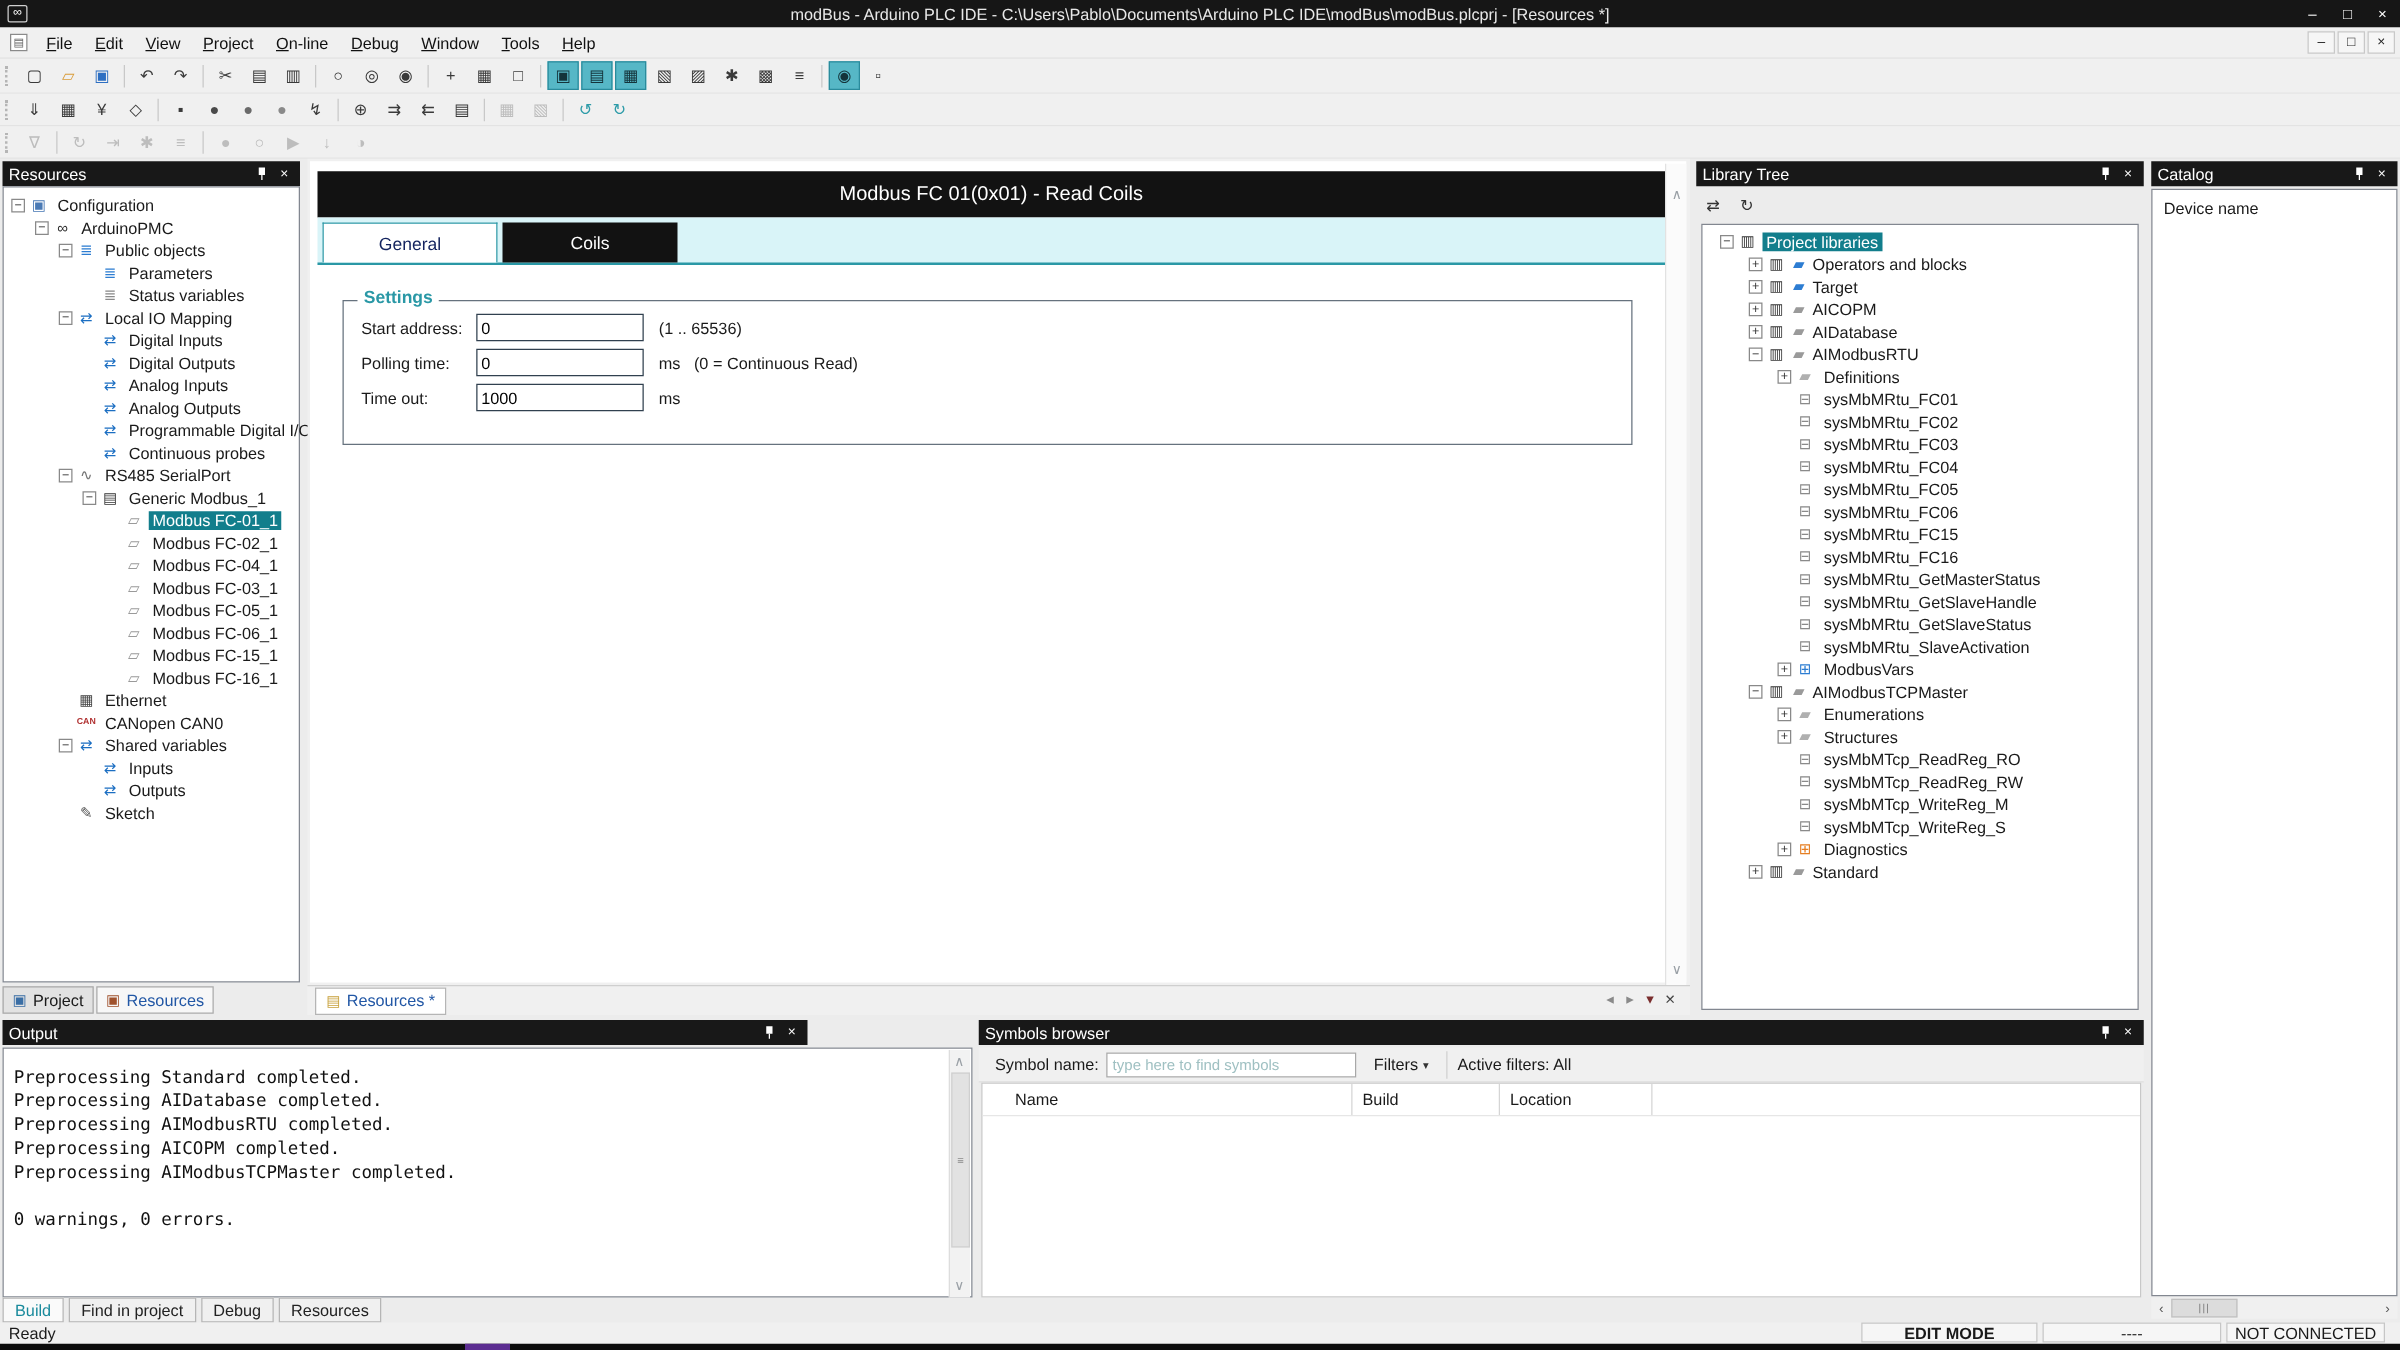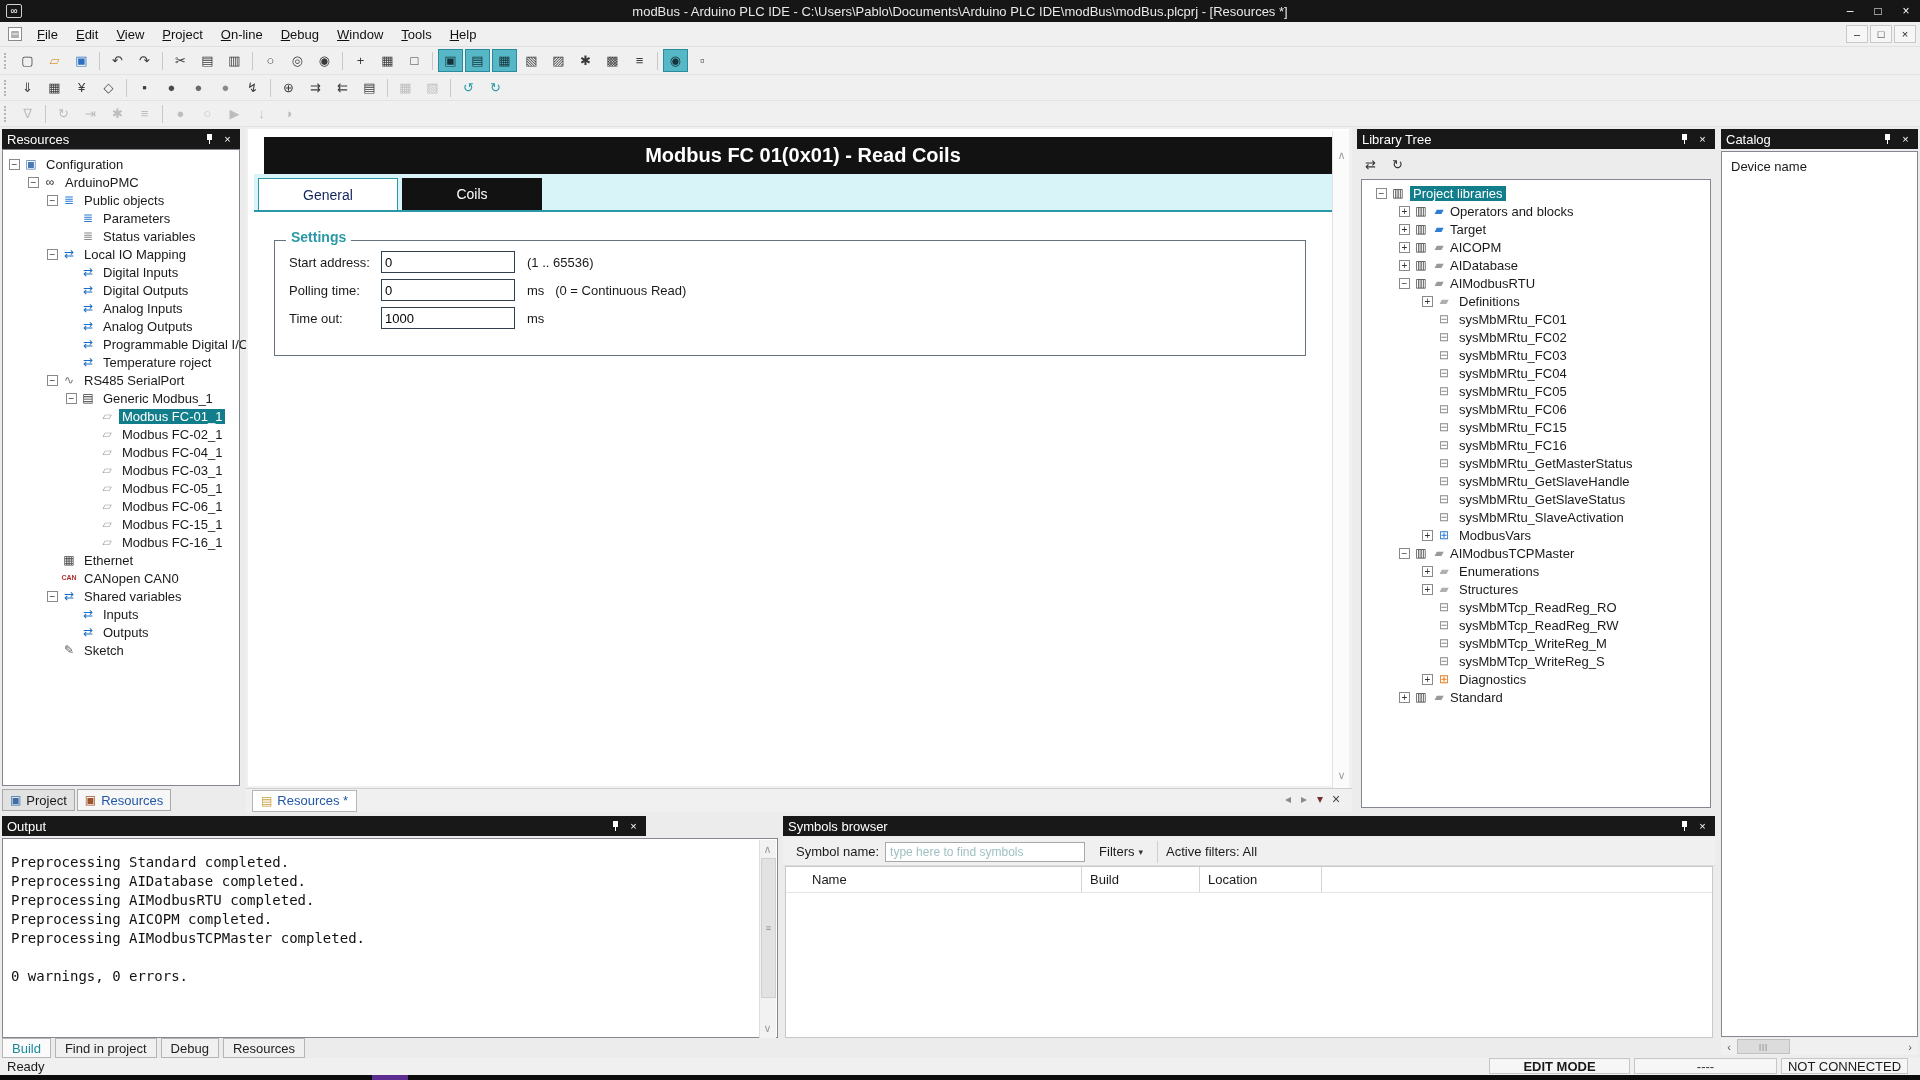--- a/index.html
+++ b/index.html
@@ -49,21 +49,21 @@
   #resources-panel{left:2px;top:129px;width:238px;height:683px}
   #resources-box{left:2px;top:149px;width:238px;height:637px}
   #resources-tree{padding-top:5px}
   .side-tabs{left:2px;top:788px;width:238px;height:24px;display:flex;align-items:center}
   .side-tab{height:22px;display:flex;align-items:center;padding:0 7px;border:1px solid #a8a8a8;background:#f7f7f7;margin-right:2px;font-size:13px}
   .side-tab.active{background:#e2e2e2}
   .side-tab .ticon{margin-right:5px;font-size:12px}
   
   #main-editor{left:246px;top:127px;width:1106px;height:685px;background:#f0f0f0}
   #editor-white{position:absolute;left:2px;top:2px;width:1101px;height:657px;background:#fff}
-  #editor-header{position:absolute;left:16px;top:8px;width:1078px;height:37px;background:#121212;color:#fff;font-size:20px;font-weight:bold;text-align:center;line-height:37px}
+  #editor-header{position:absolute;left:6px;top:8px;width:1078px;height:37px;background:#121212;color:#fff;font-size:16px;font-weight:normal;text-align:center;line-height:37px}
   #editor-tabstrip{position:absolute;left:6px;top:45px;width:1078px;height:38px;background:#d9f4f8;border-bottom:2px solid #2a98a6}
   .ed-tab{position:absolute;bottom:0;height:32px;width:140px;display:flex;align-items:center;justify-content:center;font-size:14px}
   .ed-tab.general{left:4px;background:#fff;color:#13235e;border:1px solid #2a98a6;border-bottom:none}
   .ed-tab.coils{left:148px;background:#121212;color:#fff}
   #settings-box{position:absolute;left:26px;top:111px;width:1032px;height:116px;border:1px solid #66727e;padding:4px 0 0 14px}
   #settings-legend{position:absolute;left:38px;top:100px;background:#fff;padding:0 5px;color:#2a98a6;font-weight:bold;font-size:14px}
   .set-row{display:flex;align-items:center;height:22px;margin-top:6px}
   .set-label{width:92px;font-size:13px}
   .set-input{width:134px;height:22px;border:1px solid #31404f;background:#fff;font-size:13px;font-family:"Liberation Sans",sans-serif;padding:0 3px}
   .set-caption{margin-left:12px;font-size:13px;white-space:pre}
@@ -278,21 +278,21 @@
       <div class="tree-row" style="padding-left: 77px;">
         <span class="tree-icon" style="color: rgb(27, 110, 194);">⇄</span>
         <span class="tree-label">Analog Outputs</span>
       </div>
       <div class="tree-row" style="padding-left: 77px;">
         <span class="tree-icon" style="color: rgb(27, 110, 194);">⇄</span>
         <span class="tree-label">Programmable Digital I/O</span>
       </div>
       <div class="tree-row" style="padding-left: 77px;">
         <span class="tree-icon" style="color: rgb(27, 110, 194);">⇄</span>
-        <span class="tree-label">Temperature roject</span>
+        <span class="tree-label">Continuous probes</span>
       </div>
       <div class="tree-row" style="padding-left: 44px;">
         <span class="expander">−</span>
         <span class="tree-icon" style="color: rgb(119, 119, 119);">∿</span>
         <span class="tree-label">RS485 SerialPort</span>
       </div>
       <div class="tree-row" style="padding-left: 63px;">
         <span class="expander">−</span>
         <span class="tree-icon" style="color: rgb(51, 51, 51);">▤</span>
         <span class="tree-label">Generic Modbus_1</span>

